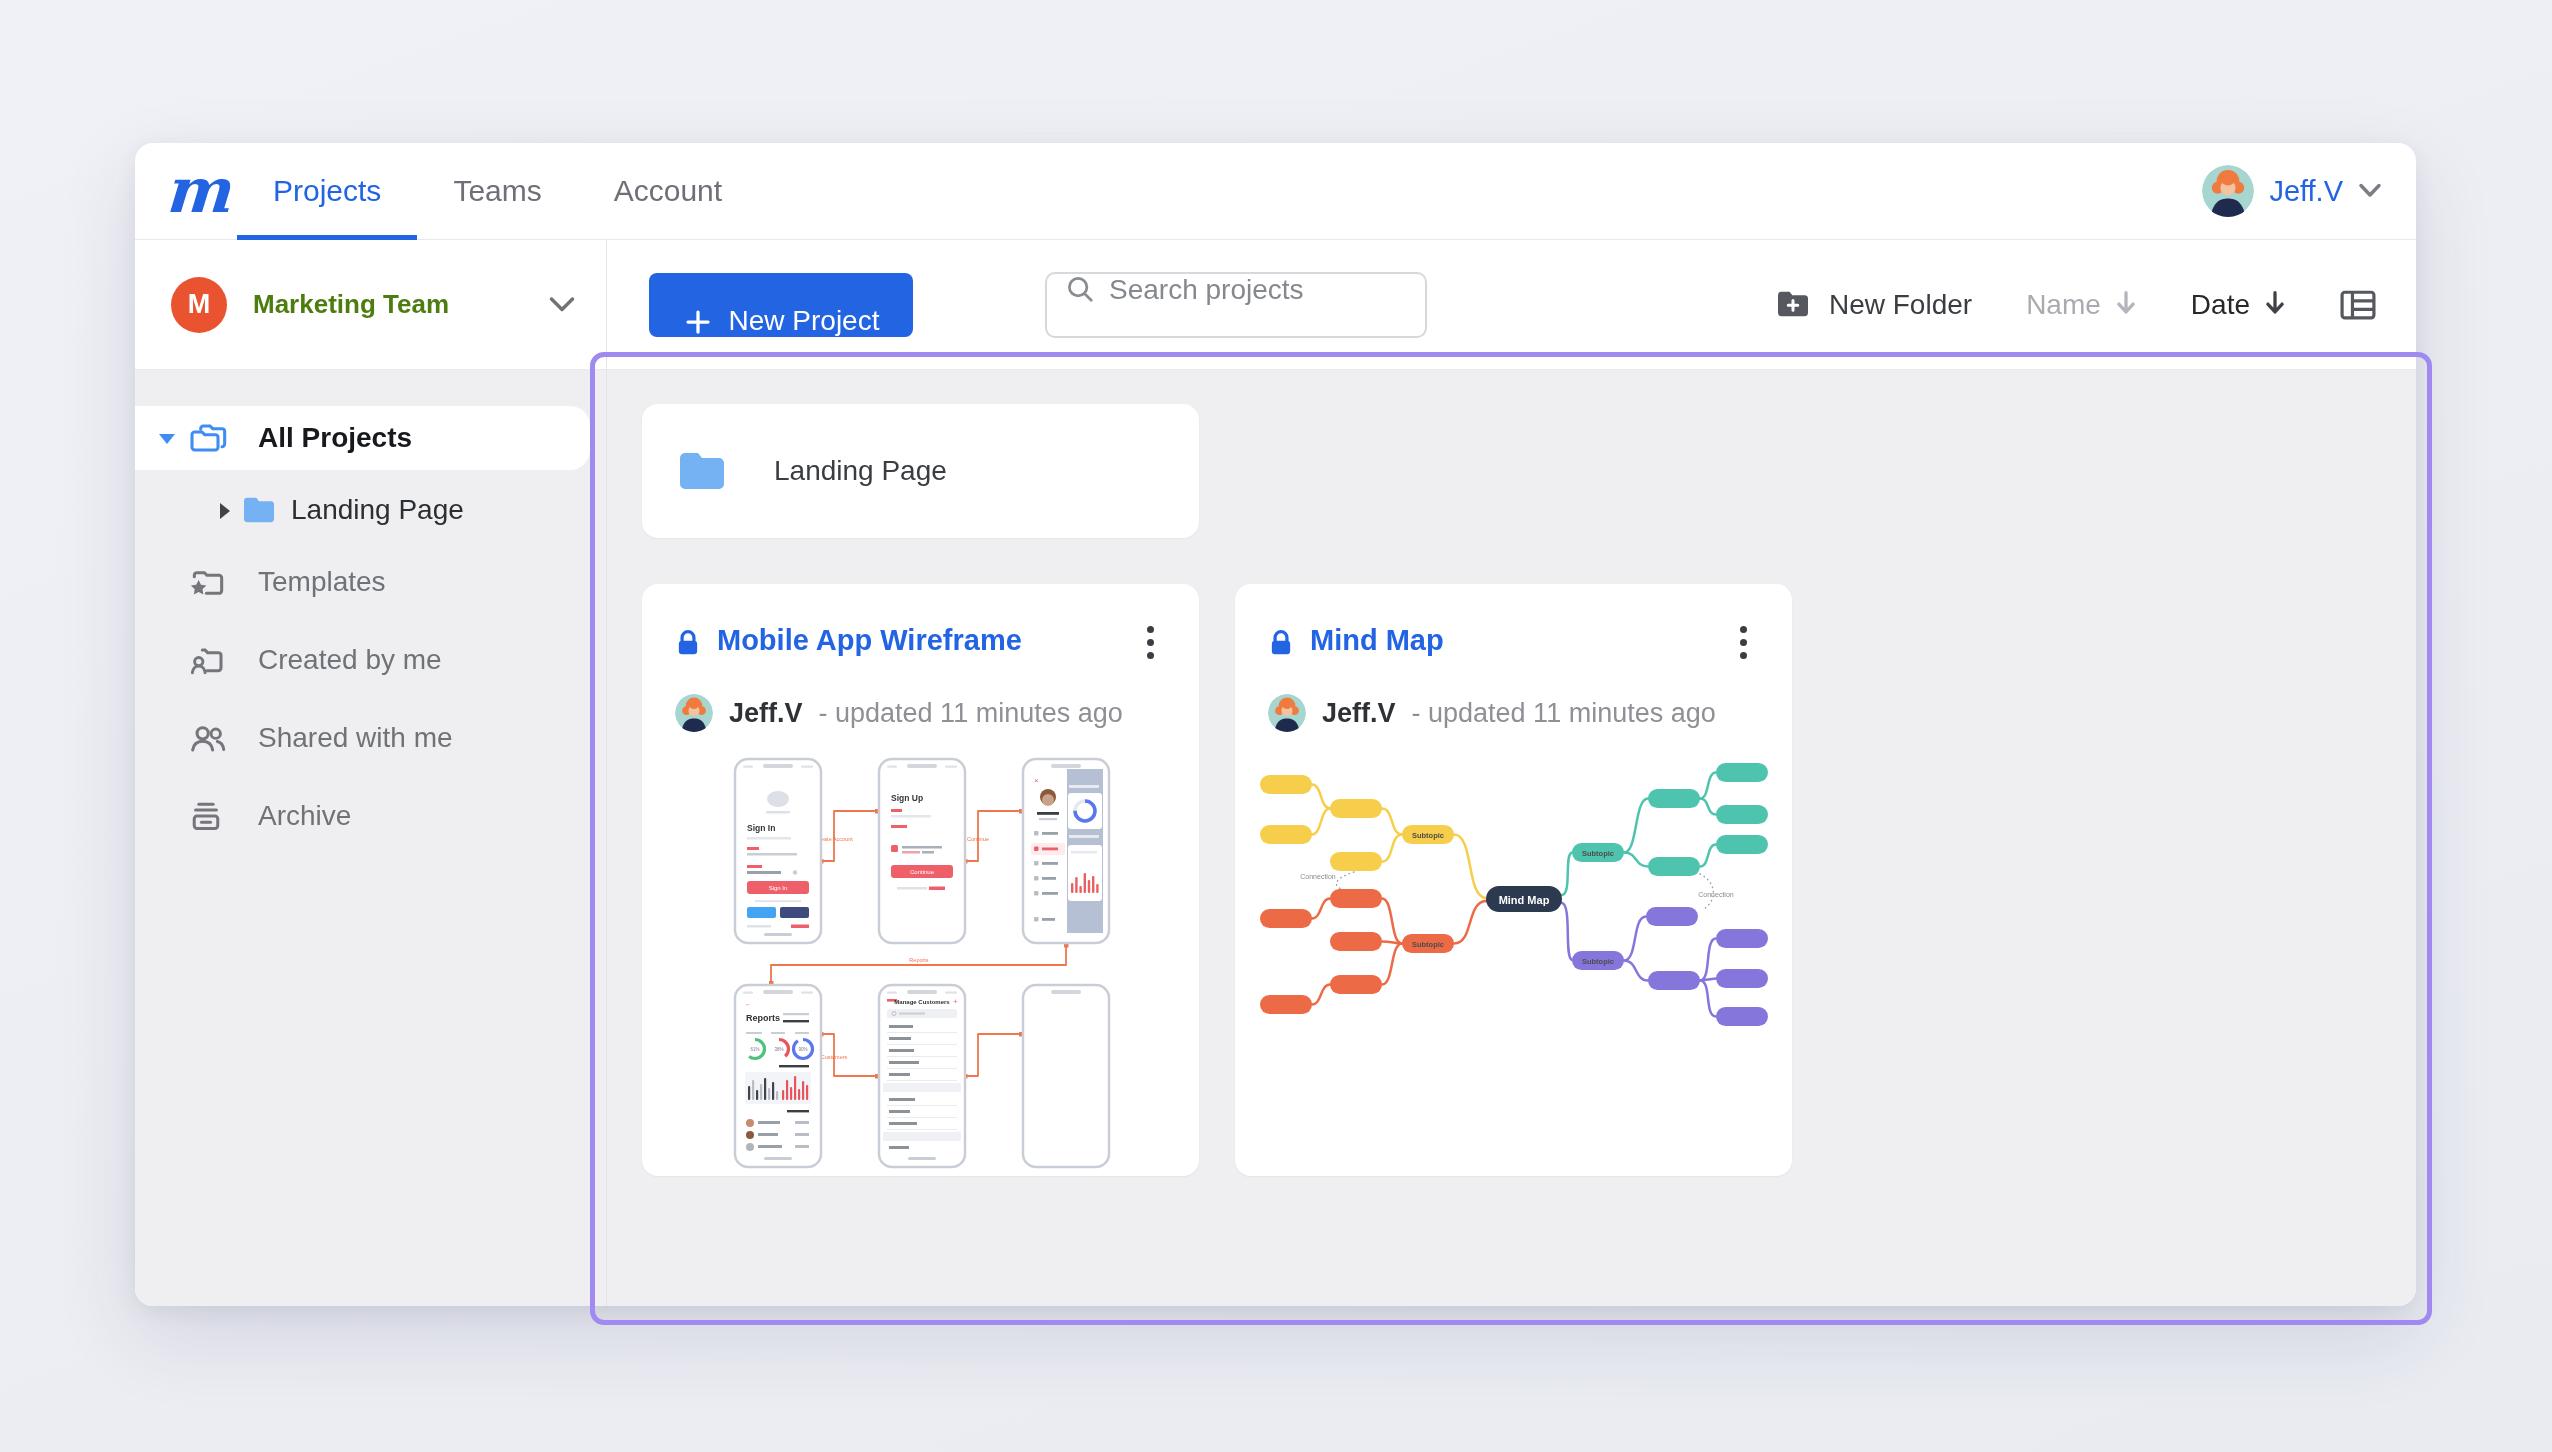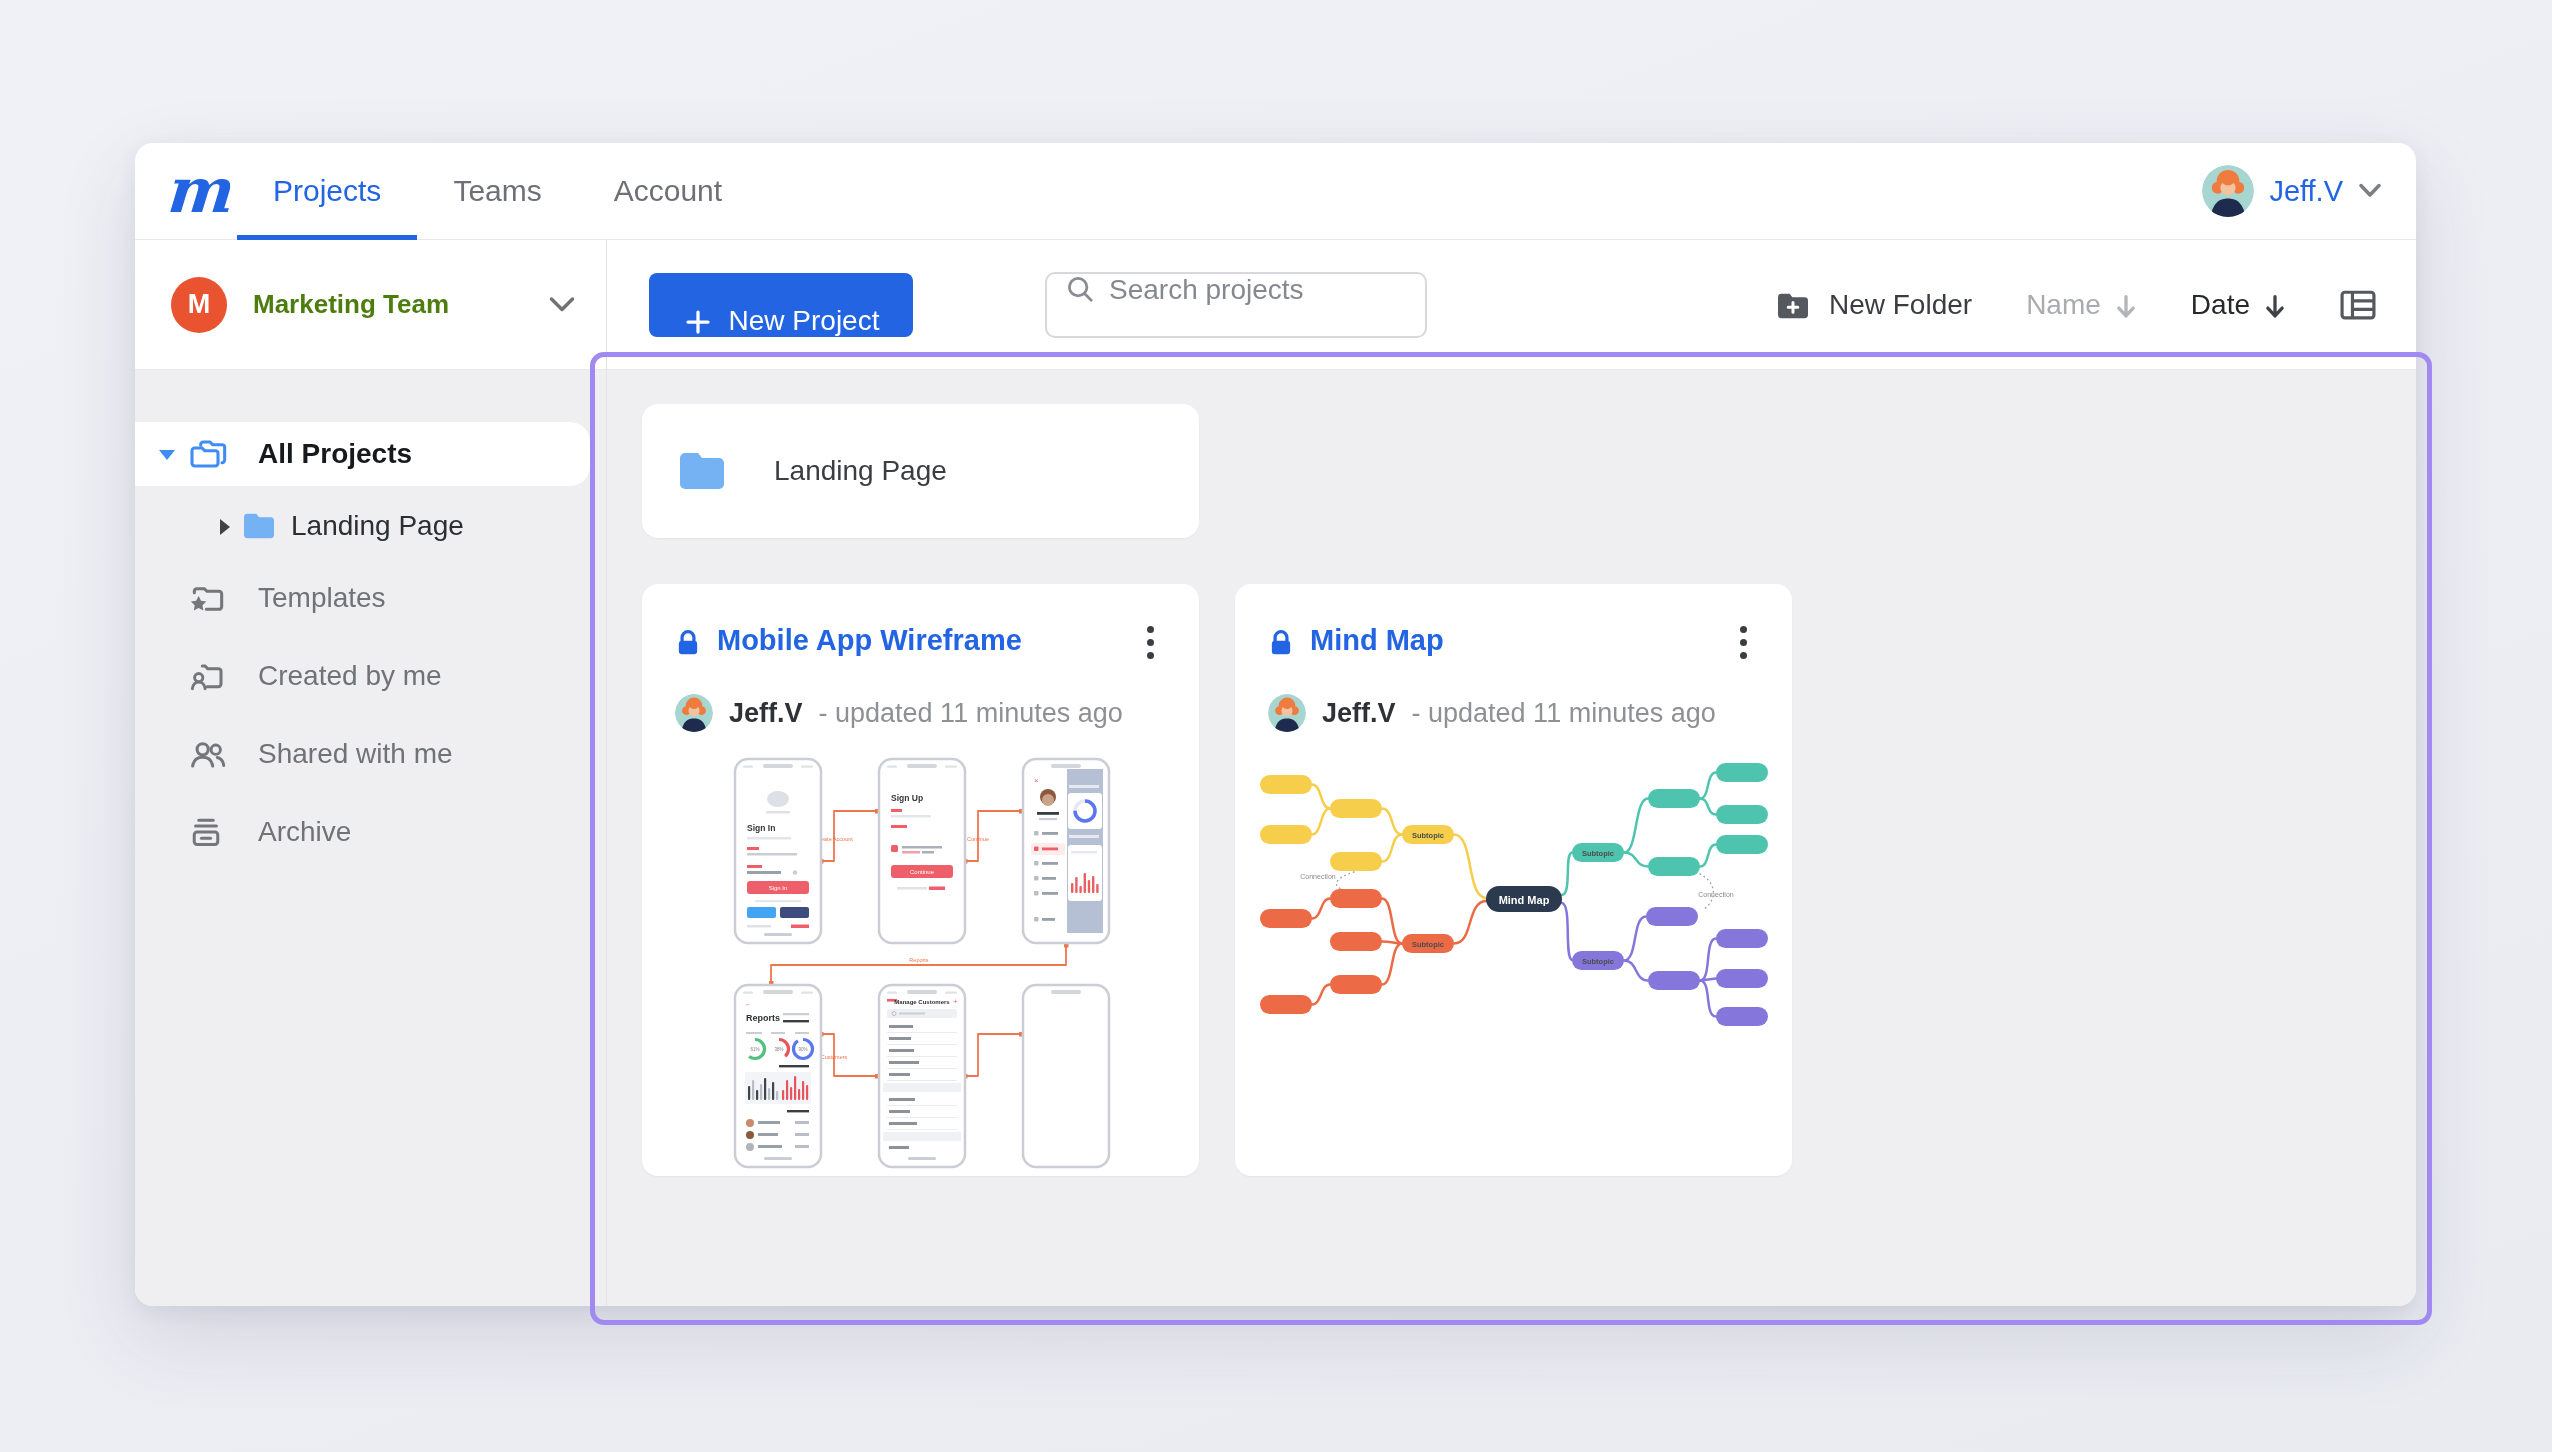--- a/index.html
+++ b/index.html
@@ -27,40 +27,40 @@
   .avatar-lg { width:52px; height:52px; }
   .avatar-sm { width:38px; height:38px; }
   .username { font-size:29px; color:#2264e2; }
   
   .body-row { flex:1; display:flex; min-height:0; }
   .sidebar { width:472px; min-width:472px; background:#efeff1; border-right:1px solid #e4e4e7; display:flex; flex-direction:column; }
   .team-header { height:130px; min-height:130px; background:#fff; border-bottom:1px solid #e9e9ec; display:flex; align-items:center; padding:0 30px 0 36px; cursor:pointer; }
   .team-badge { width:56px; height:56px; border-radius:50%; background:#e95330; color:#fff; font-size:27px; font-weight:bold; display:flex; align-items:center; justify-content:center; }
   .team-name { font-size:26px; font-weight:bold; color:#4d7c0f; margin-left:26px; }
   .team-chevron { margin-left:auto; }
-  .side-list { padding-top:52px; display:flex; flex-direction:column; }
+  .side-list { padding-top:36px; display:flex; flex-direction:column; }
   .side-item { position:relative; height:64px; min-height:64px; display:flex; align-items:center; font-size:28px; color:#6f7277; margin-bottom:14px; cursor:pointer; }
   .side-item:nth-child(1), .side-item:nth-child(2) { margin-bottom:8px; }
   .side-item .caret { position:absolute; left:24px; top:28px; width:0; height:0; border-left:8px solid transparent; border-right:8px solid transparent; border-top:10px solid #3f8cf3; }
   .side-item .icon { position:absolute; left:54px; display:flex; }
   .side-item .label { position:absolute; left:123px; white-space:nowrap; }
   .side-item.selected { background:#fff; width:455px; border-radius:0 20px 20px 0; }
   .side-item.selected .label { color:#17191c; font-weight:bold; }
   .side-item.child .caret2 { position:absolute; left:85px; top:25px; width:0; height:0; border-top:8px solid transparent; border-bottom:8px solid transparent; border-left:10px solid #3f4247; }
   .side-item.child .icon { left:106px; }
   .side-item.child .label { left:156px; color:#2b2e33; }
   
   .content-col { flex:1; display:flex; flex-direction:column; min-width:0; }
   .toolbar { height:130px; min-height:130px; background:#fff; border-bottom:1px solid #e9e9ec; display:flex; align-items:center; padding:0 40px 0 42px; }
   .btn-new-project { width:264px; height:64px; border:none; border-radius:8px; background:#2264e2; color:#fff; font-size:28px; font-family:inherit; display:flex; align-items:flex-end; justify-content:center; gap:16px; cursor:pointer; }
   .search-box { margin-left:132px; width:382px; height:66px; border:2px solid #d6d8dc; border-radius:10px; background:#fff; display:flex; align-items:flex-start; padding:0 18px; gap:14px; }
   .search-box input { flex:1; min-width:0; border:none; outline:none; background:transparent; font-size:28px; font-family:inherit; color:#3a3d42; }
   .search-box input::placeholder { color:#85888e; }
   .toolbar-right { margin-left:auto; display:flex; align-items:center; gap:54px; }
-  .tb-item { display:flex; align-items:flex-end; gap:14px; font-size:28px; cursor:pointer; white-space:nowrap; }
+  .tb-item { display:flex; align-items:flex-start; gap:14px; font-size:28px; cursor:pointer; white-space:nowrap; }
   .new-folder { color:#3a3d42; gap:18px; }
   .sort-name { color:#a9abb0; }
   .sort-date { color:#26282c; }
   .content { flex:1; background:#efeff1; padding:34px 0 0 35px; overflow:hidden; }
   .folder-card { width:557px; height:134px; background:#fff; border-radius:16px; display:flex; align-items:center; padding-left:34px; margin-bottom:46px; box-shadow:0 1px 2px rgba(30,35,60,.05); cursor:pointer; }
   .folder-card .label { font-size:28px; color:#3a3d42; margin-left:46px; }
   .cards-row { display:flex; gap:36px; }
   .project-card { width:557px; height:592px; background:#fff; border-radius:16px; position:relative; box-shadow:0 1px 2px rgba(30,35,60,.05); cursor:pointer; }
   .card-head { position:absolute; left:33px; top:40px; display:flex; align-items:flex-end; gap:16px; }
   .card-title { font-size:29px; font-weight:bold; color:#2264e2; white-space:nowrap; }

